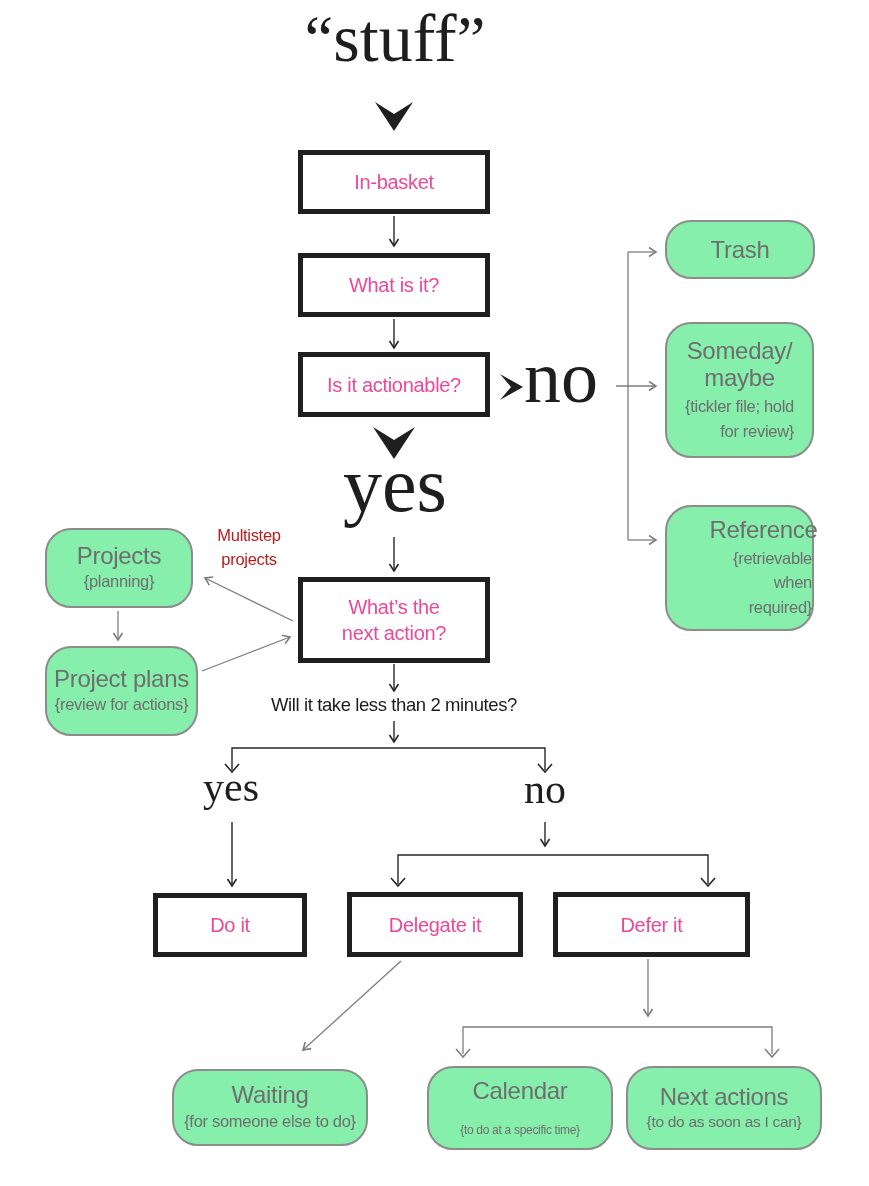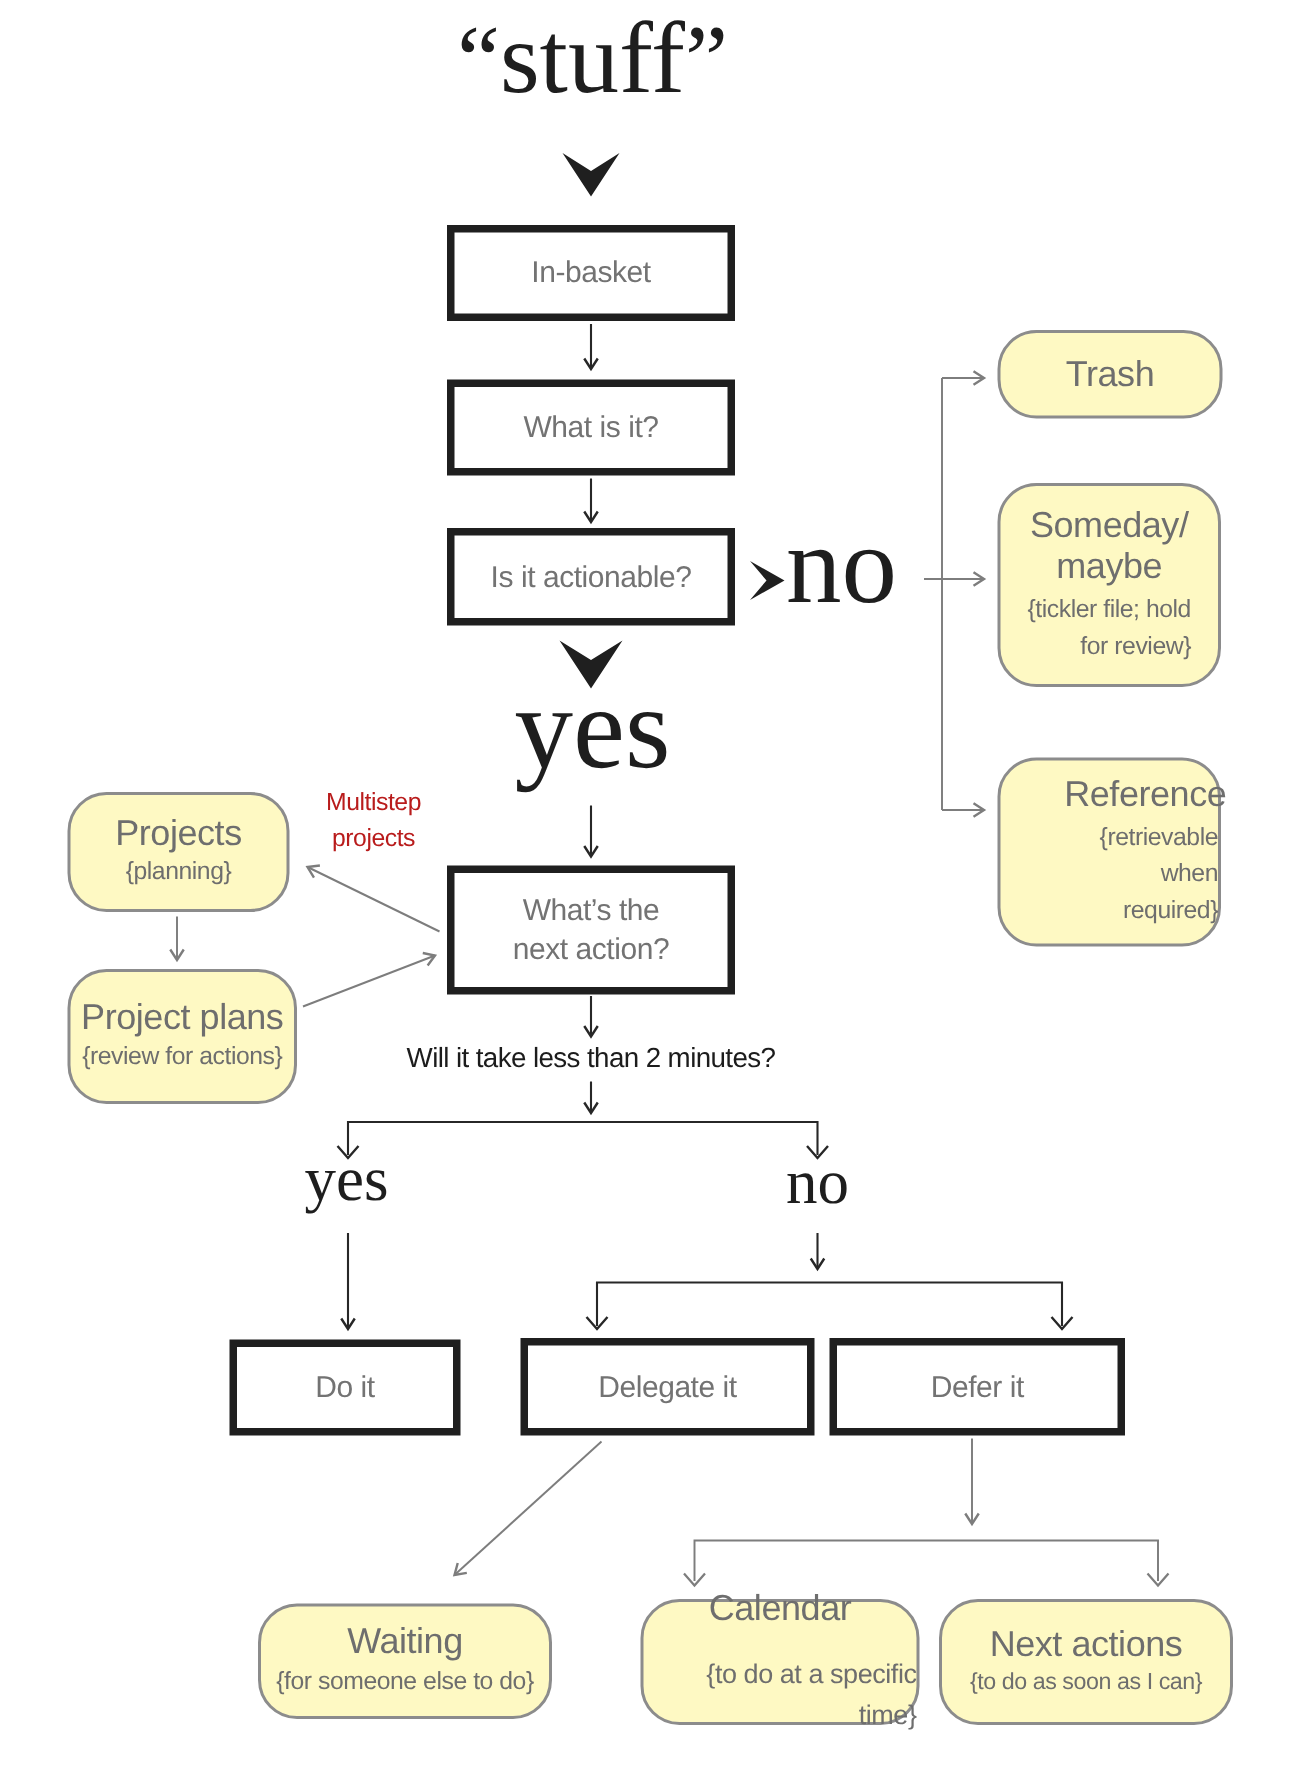--- a/index.html
+++ b/index.html
@@ -3,24 +3,24 @@
 <meta charset="utf-8">
 <style>
   html,body{margin:0;padding:0;background:#ffffff;}
   .canvas{position:relative;width:869px;height:1186px;background:#ffffff;overflow:hidden;
           font-family:"Liberation Sans",sans-serif;}
   .connectors{position:absolute;left:0;top:0;}
 
   
   .pbox{position:absolute;box-sizing:border-box;border:5px solid #1f1f1f;background:#fff;
         display:flex;align-items:center;justify-content:center;text-align:center;
-        color:#737373;font-size:20px;letter-spacing:-0.3px;line-height:1.3;white-space:pre-line;}
+        color:#ec4899;font-size:20px;letter-spacing:-0.3px;line-height:1.3;white-space:pre-line;}
 
   
-  .obox{position:absolute;box-sizing:border-box;border:2px solid #8c8c8c;border-radius:26px;background:#fef9c3;
+  .obox{position:absolute;box-sizing:border-box;border:2px solid #8c8c8c;border-radius:26px;background:#86efac;
         display:flex;flex-direction:column;align-items:center;justify-content:center;text-align:center;
         color:#6e6e6e;}
   .obox .otitle{font-size:24px;line-height:1.15;letter-spacing:-0.3px;white-space:pre-line;}
   .obox .onote{font-size:16.5px;line-height:1.5;letter-spacing:-0.3px;white-space:pre-line;margin-top:2px;text-align:right;}
 
   .serif{position:absolute;font-family:"Liberation Serif","DejaVu Serif",serif;color:#1e1e1e;line-height:1;}
   .stuff{left:240px;top:4px;width:310px;text-align:center;font-size:68px;}
   .stuff .q{font-size:0.95em;}
   .no-top{left:524px;top:340px;font-size:74px;}
   .yes-top{left:330px;top:446px;width:130px;text-align:center;font-size:78px;}
@@ -94,21 +94,21 @@
   <div class="glabel">Multistep
 projects</div>
   <div class="question">Will it take less than 2 minutes?</div>
 
   <div class="pbox" style="left:298px;top:150px;width:192px;height:64px;">In-basket</div>
   <div class="pbox" style="left:298px;top:253px;width:192px;height:64px;">What is it?</div>
   <div class="pbox" style="left:298px;top:577px;width:192px;height:86px;">What’s the
 next action?</div>
   <div class="pbox" style="left:298px;top:352px;width:192px;height:65px;">Is it actionable?</div>
   <div class="pbox" style="left:153px;top:893px;width:154px;height:64px;">Do it</div>
-  <div class="pbox" style="left:347px;top:892px;width:196px;height:65px;">Delegate it</div>
+  <div class="pbox" style="left:347px;top:892px;width:176px;height:65px;">Delegate it</div>
   <div class="pbox" style="left:553px;top:892px;width:197px;height:65px;">Defer it</div>
 
   <div class="obox" style="left:665px;top:220px;width:150px;height:59px;">
     <div class="otitle">Trash</div>
   </div>
 
   <div class="obox" style="left:665px;top:322px;width:149px;height:136px;">
     <div class="otitle">Someday/
 maybe</div>
     <div class="onote">{tickler file; hold
@@ -131,21 +131,21 @@
     <div class="onote" style="margin-top:0;">{for someone else to do}</div>
   </div>
 
   <div class="obox" style="left:45px;top:646px;width:153px;height:90px;">
     <div class="otitle">Project plans</div>
     <div class="onote" style="margin-top:0;">{review for actions}</div>
   </div>
 
   <div class="obox" style="left:427px;top:1066px;width:186px;height:84px;">
     <div class="otitle">Calendar</div>
-    <div class="onote" style="margin-top:16px;font-size:18px;">{to do at a specific time}</div>
+    <div class="onote" style="margin-top:16px;font-size:12px;">{to do at a specific time}</div>
   </div>
 
   <div class="obox" style="left:626px;top:1066px;width:196px;height:84px;">
     <div class="otitle">Next actions</div>
     <div class="onote" style="margin-top:0;font-size:15.5px;">{to do as soon as I can}</div>
   </div>
 
 </div>
 
 </body></html>

